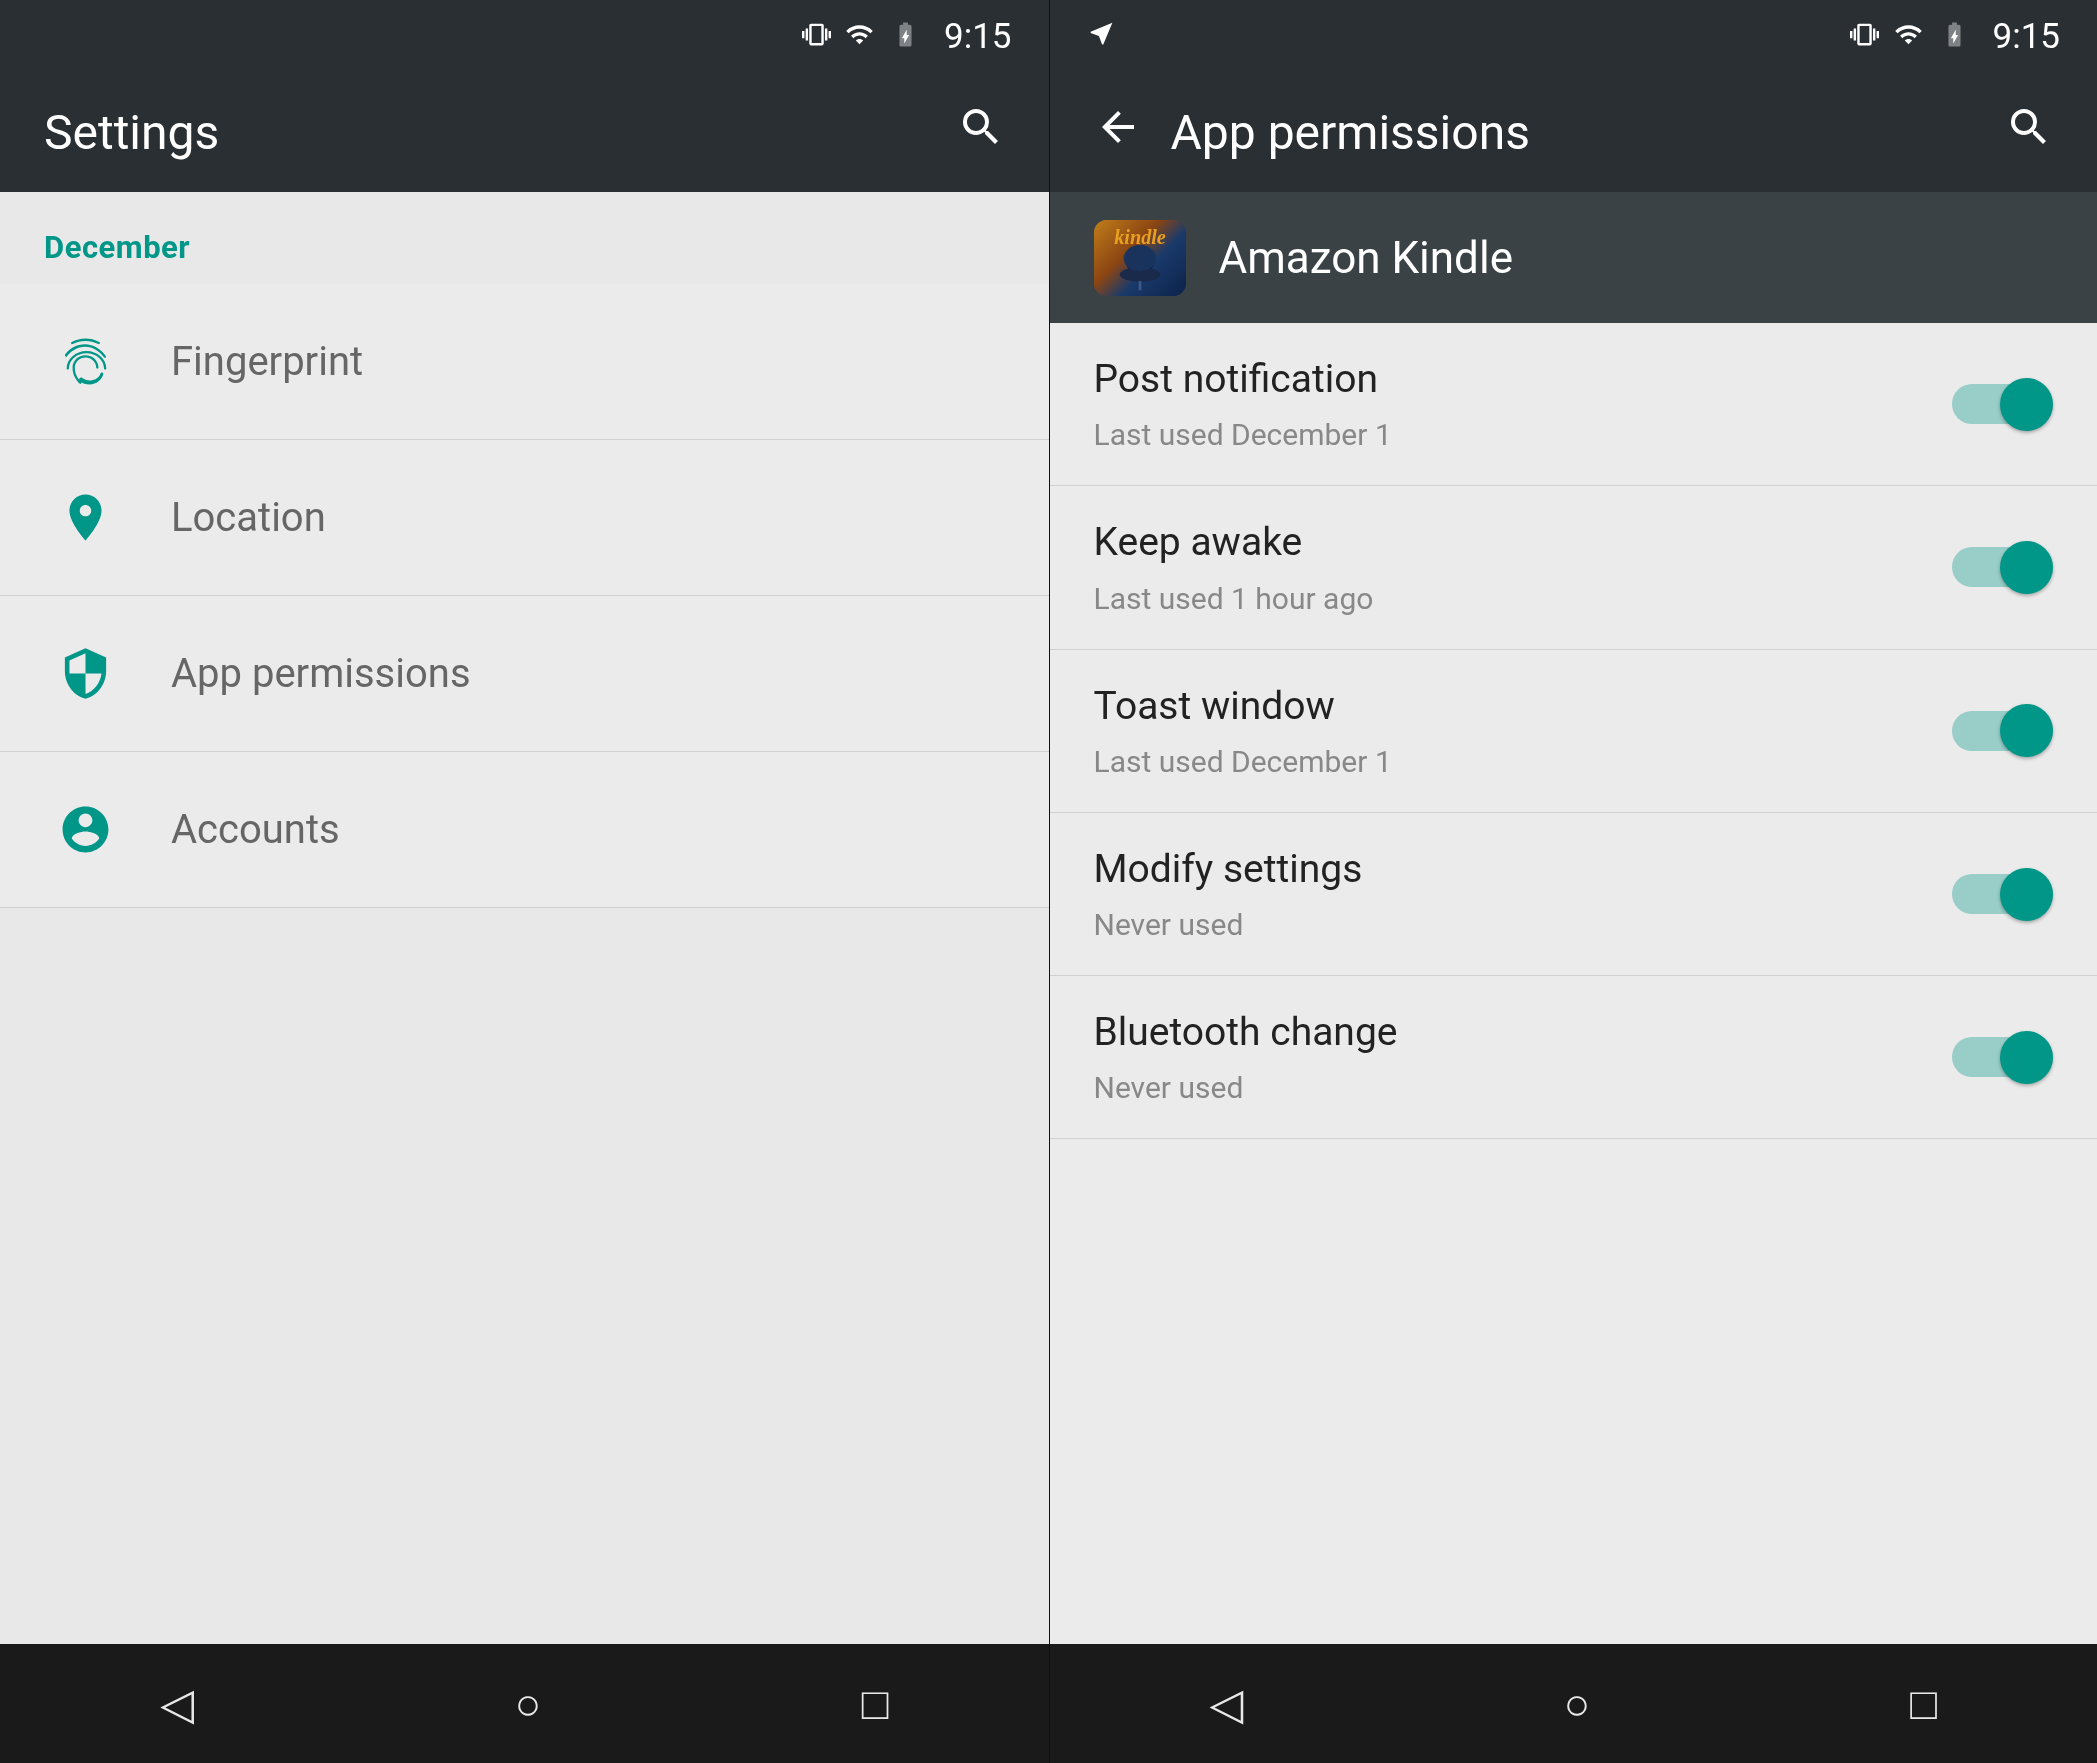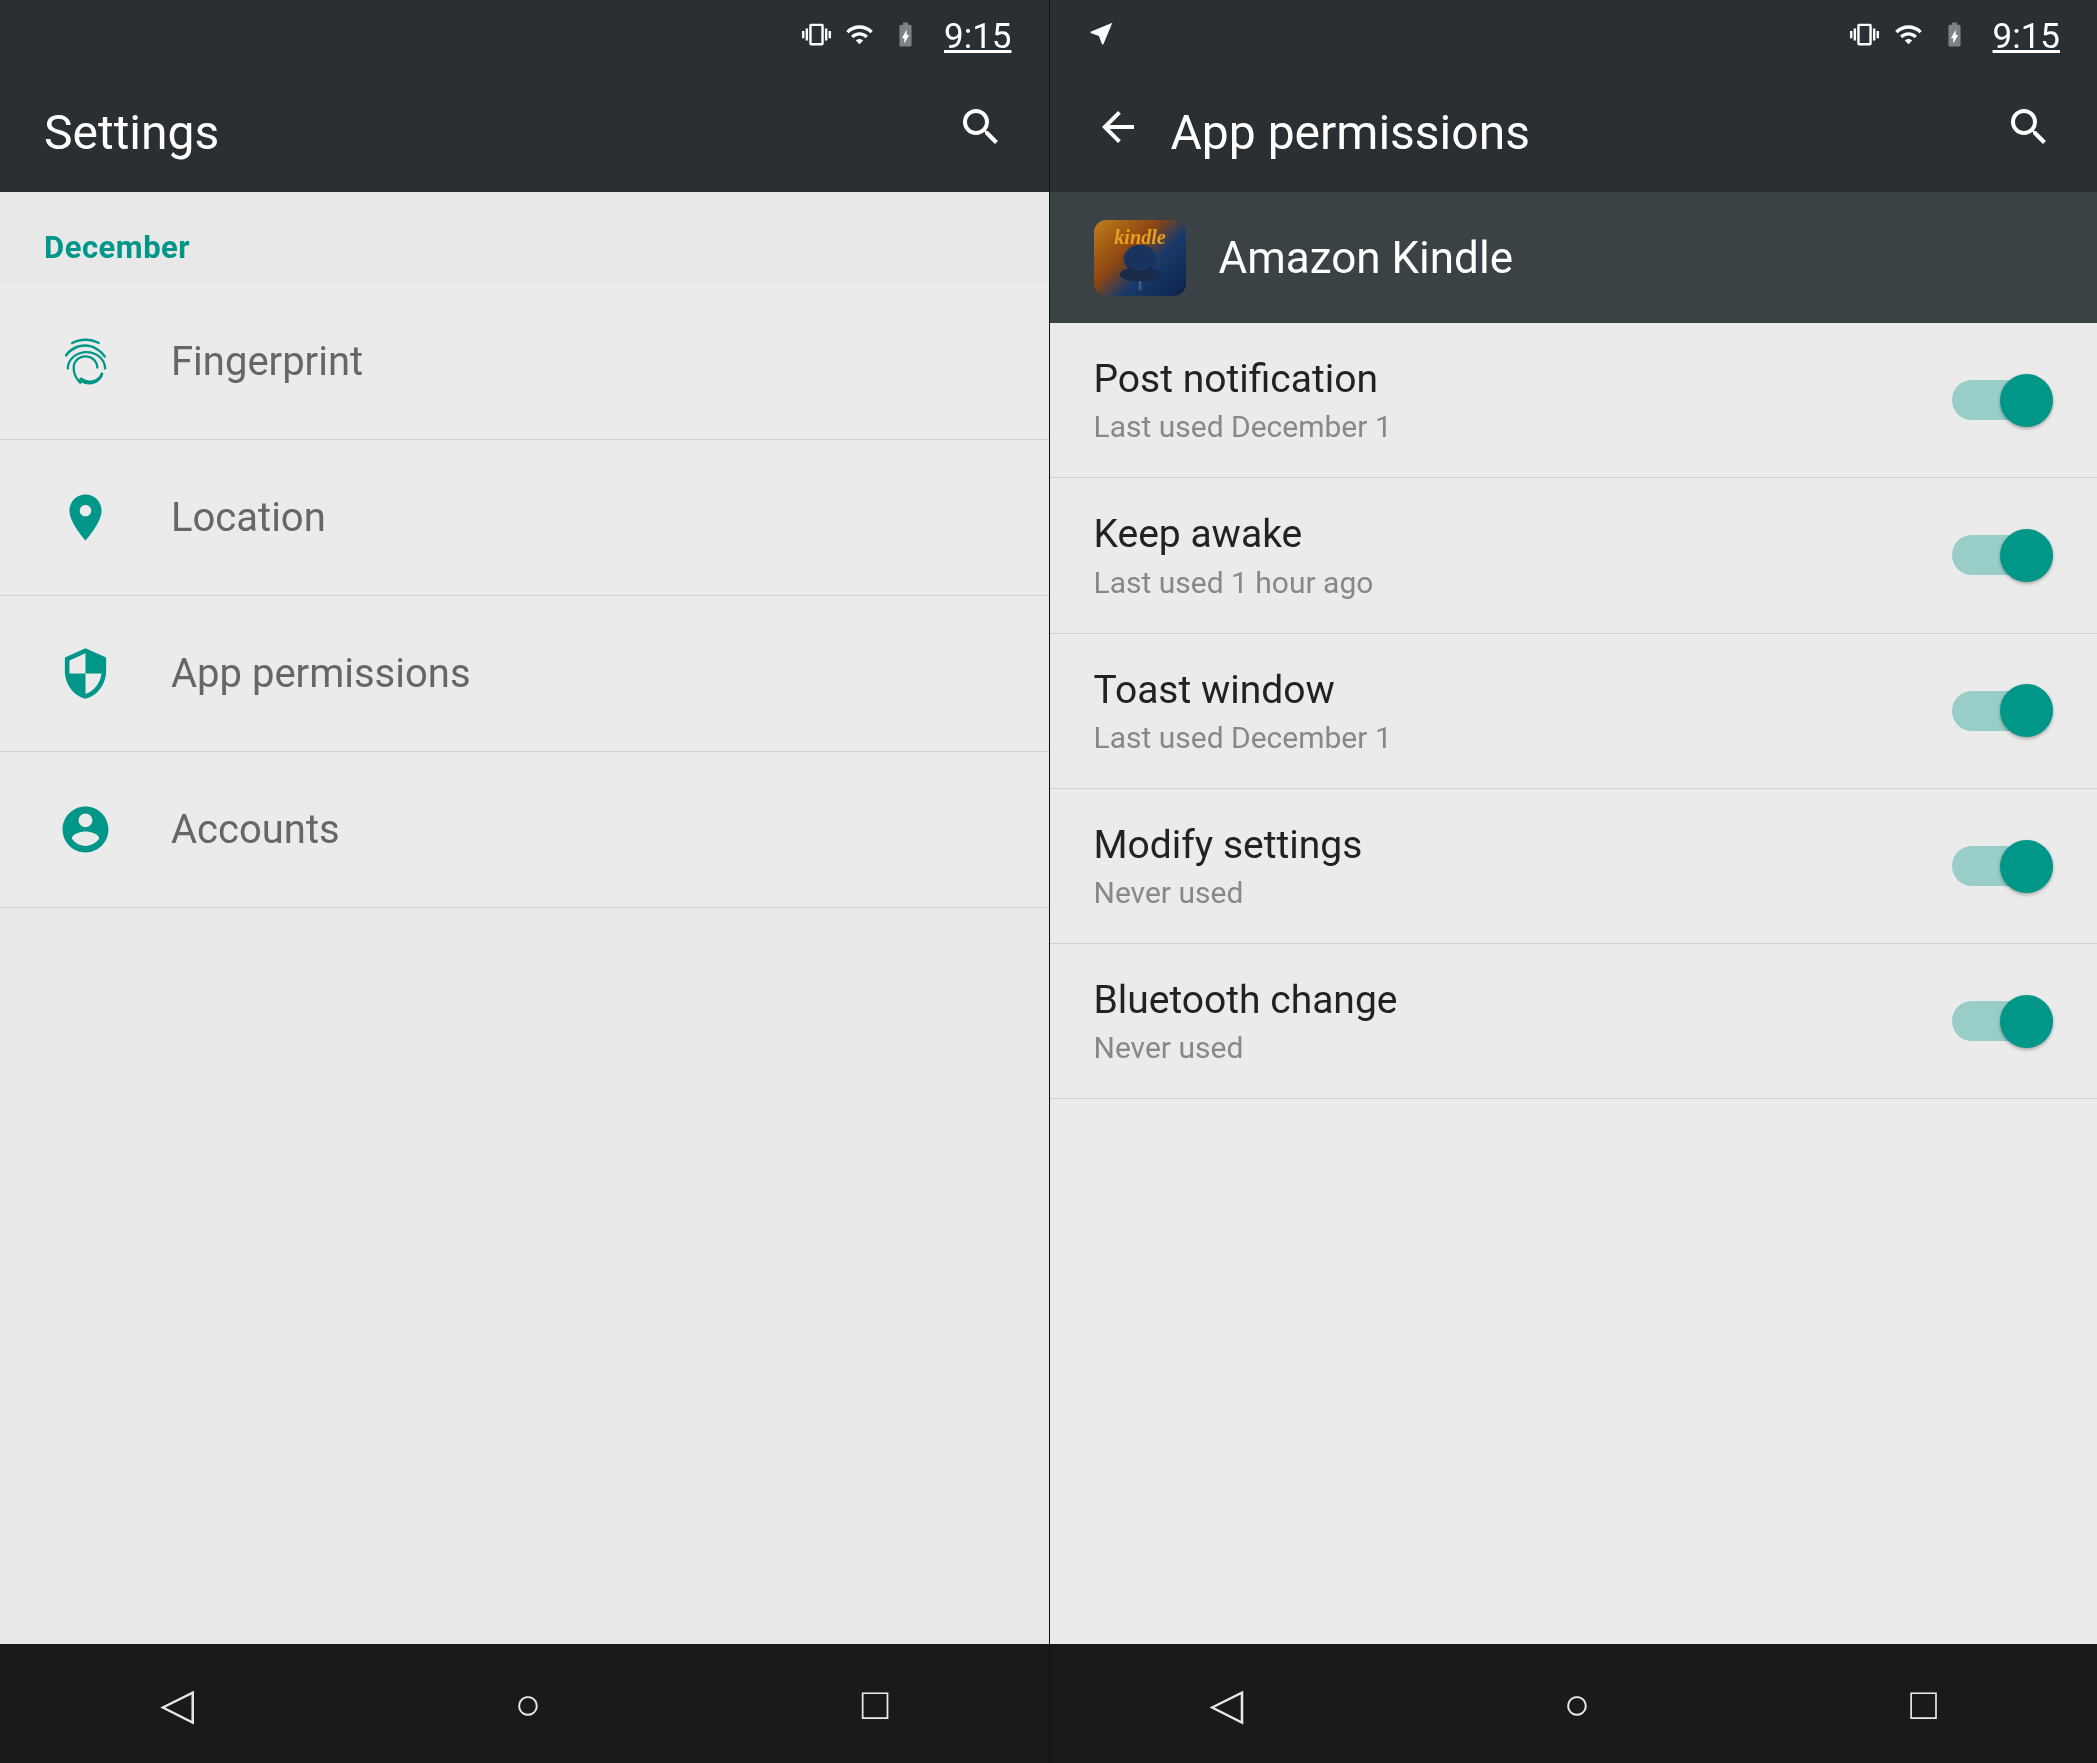--- a/index.html
+++ b/index.html
@@ -40,21 +40,20 @@
     .status-bar .time {
       color: #fff;
       font-size: 35px;
       font-weight: 400;
       margin-left: 7.3px;
     }
     .status-icon {
       color: #fff;
       font-size: 27.5px;
       line-height: 1;
-      text-decoration: underline;
     }
 
     
     .app-bar {
       height: 119px;
       background: #2a2f33;
       display: flex;
       align-items: center;
       padding: 0 44px;
       flex-shrink: 0;
@@ -196,20 +195,21 @@
     }
     .perm-name {
       font-size: 39px;
       color: #222;
       font-weight: 400;
     }
     .perm-sub {
       font-size: 30px;
       color: #888;
       font-weight: 400;
+      margin-top: 8px;
     }
 
     
     .toggle-wrap {
       position: relative;
       width: 101px;
       height: 53px;
       flex-shrink: 0;
     }
     .toggle-track {

